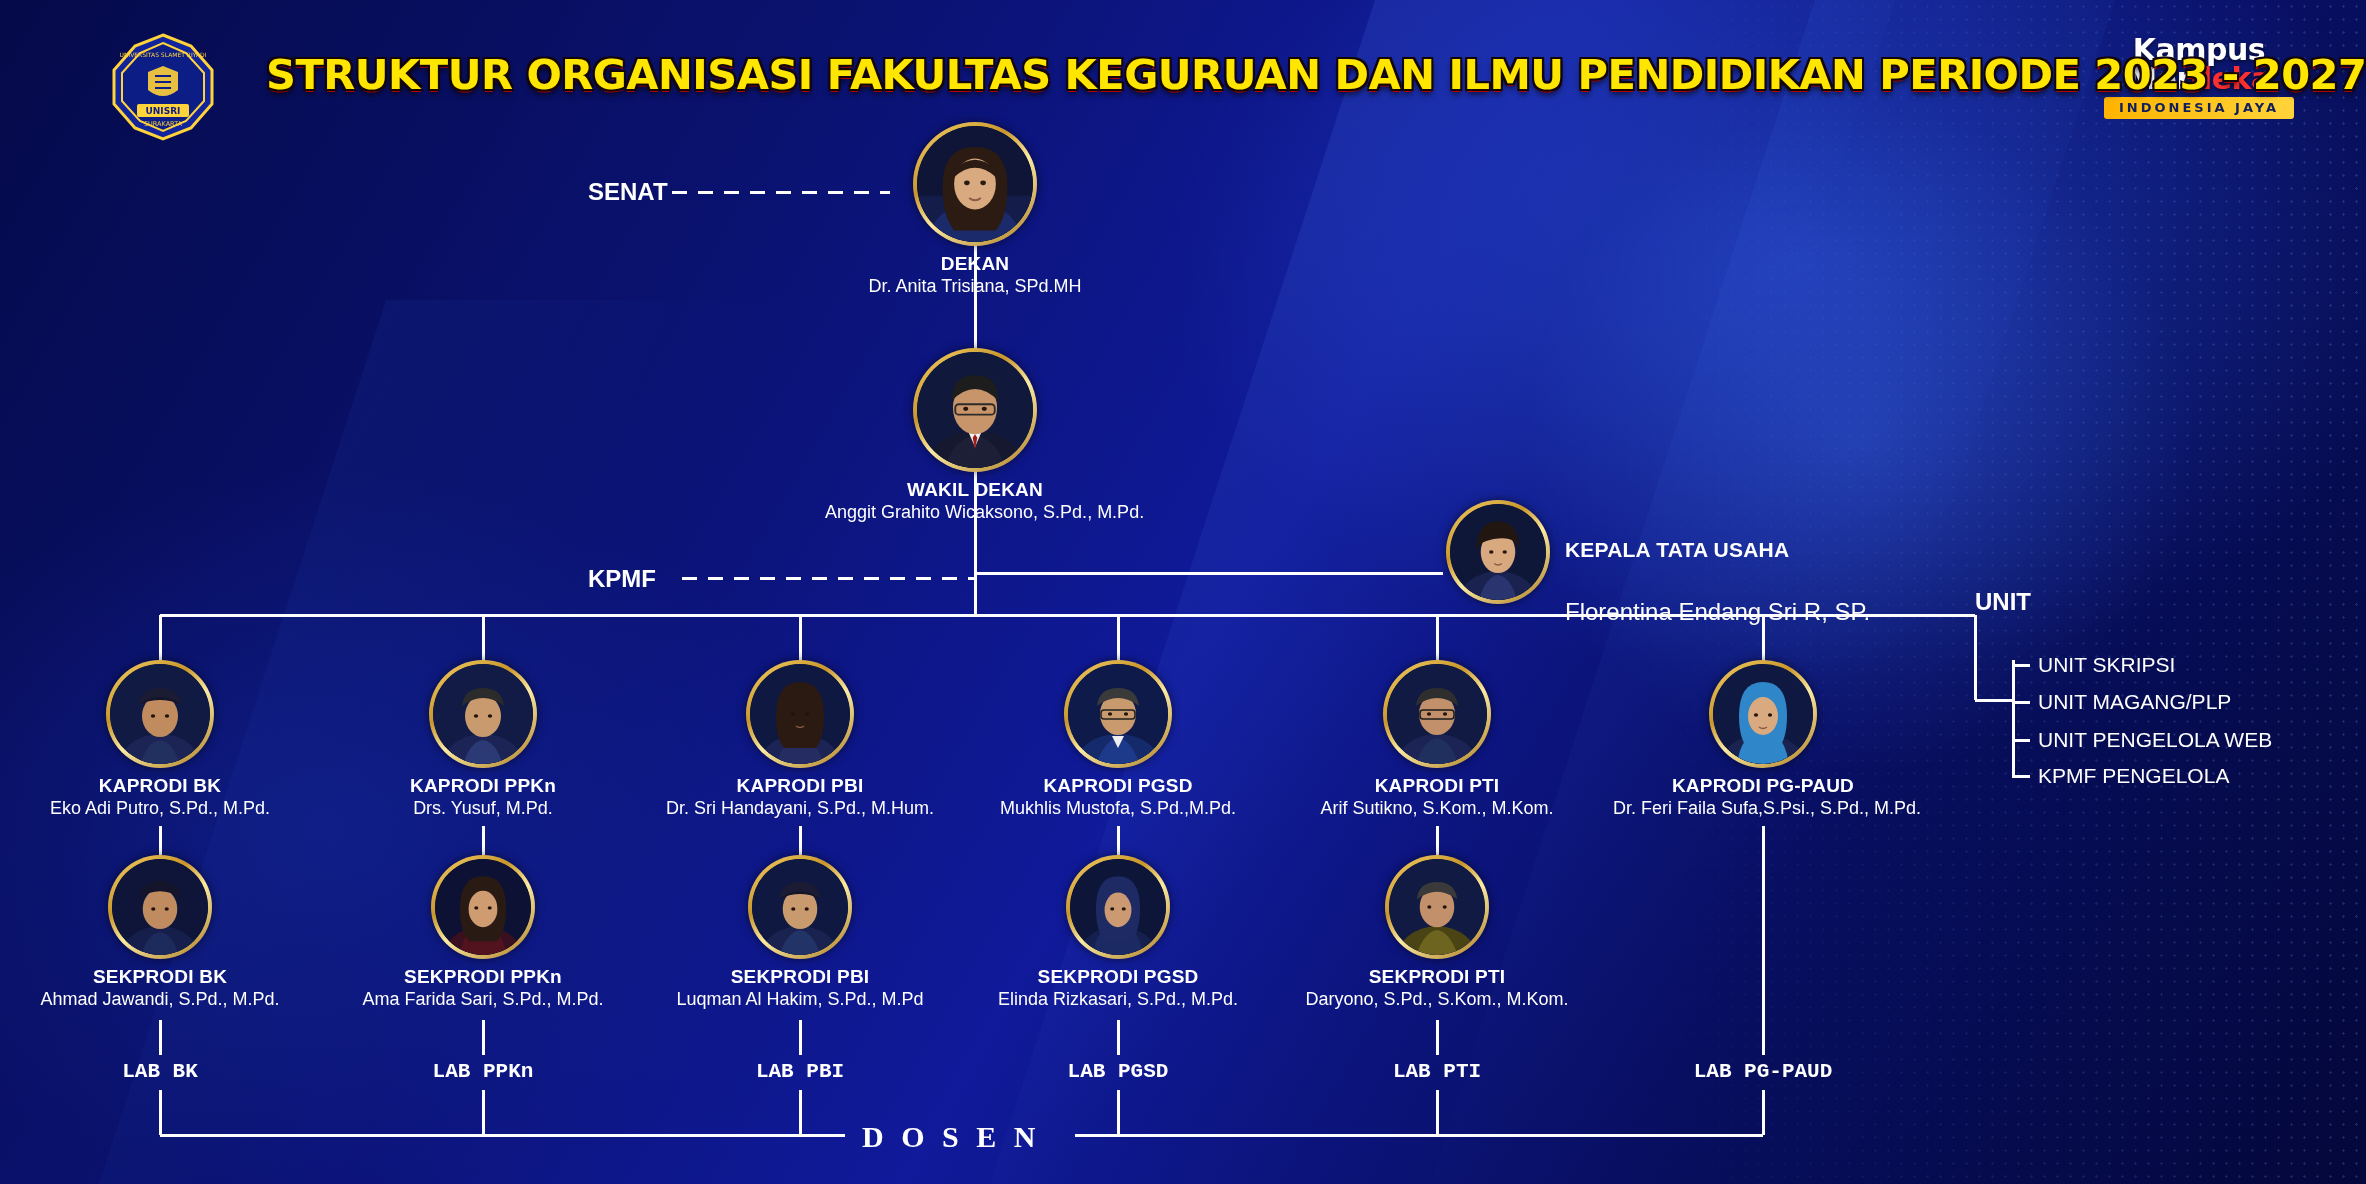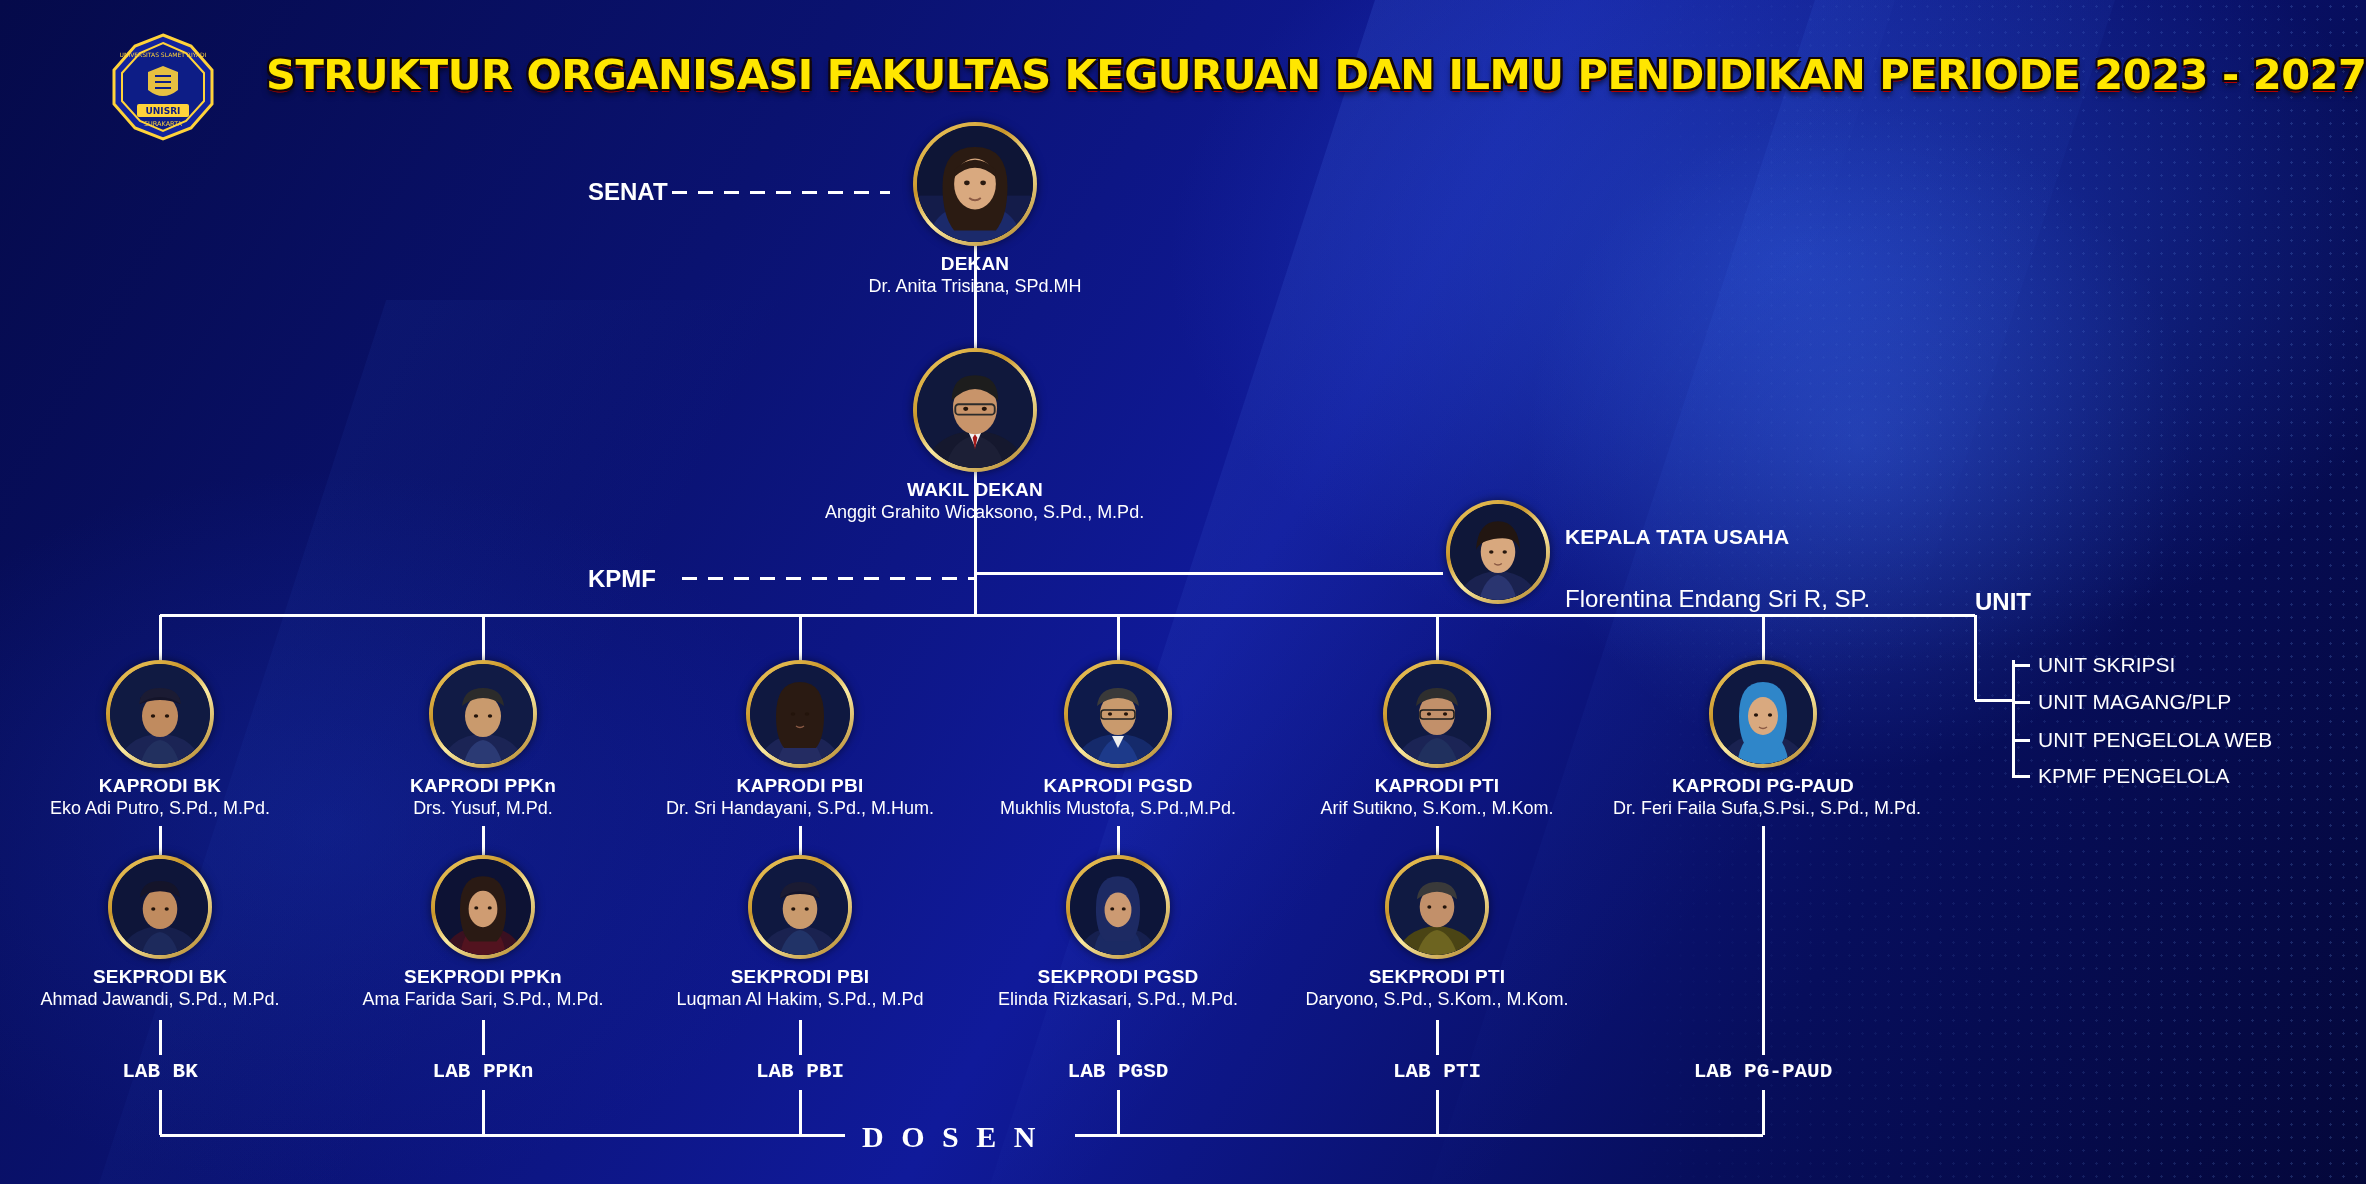--- a/index.html
+++ b/index.html
@@ -108,21 +108,21 @@
   .name {
     margin-top: 1px;
     font-family: "Liberation Sans", sans-serif;
     color: #ffffff;
     font-size: 18px;
     white-space: nowrap;
   }
 
   
   .sidetext { position: absolute; color: #fff; }
-  .sidetext .role { margin-top: 4px; }
+  .sidetext .role { margin-top: 17px; }
 
   
   .plain-label {
     position: absolute;
     font-family: "Liberation Sans", sans-serif;
     font-weight: bold;
     color: #ffffff;
     white-space: nowrap;
   }
   .unit-item {
@@ -172,20 +172,25 @@
         <text x="55" y="25" font-family="DejaVu Sans, sans-serif" font-size="6" fill="#ffd33a" text-anchor="middle">UNIVERSITAS SLAMET RIYADI</text>
         <path d="M40 40 L55 34 L70 40 L70 58 Q55 70 40 58 Z" fill="#ffd33a" opacity="0.9"></path>
         <path d="M47 44 h16 M47 50 h16 M47 56 h16" stroke="#0d1d86" stroke-width="2"></path>
         <rect x="29" y="72" width="52" height="13" rx="2" fill="#ffd33a"></rect>
         <text x="55" y="82" font-family="DejaVu Sans, sans-serif" font-weight="bold" font-size="9" fill="#0d1d86" text-anchor="middle">UNISRI</text>
         <text x="55" y="94" font-family="DejaVu Sans, sans-serif" font-size="6.5" fill="#ffd33a" text-anchor="middle">SURAKARTA</text>
       </g>
     </svg>
   </div>
 
+  <div id="km-logo">
+    <div class="km-line1">Kampus</div>
+    <div class="km-line2"><span>Mer</span><em>deka</em></div>
+    <div class="km-bar">INDONESIA JAYA</div>
+  </div>
 
   <div id="title">STRUKTUR ORGANISASI FAKULTAS KEGURUAN DAN ILMU PENDIDIKAN PERIODE 2023 - 2027</div>
 
   <svg id="lines" width="2366" height="1184">
     <g stroke="#ffffff" stroke-width="3" fill="none" shape-rendering="crispEdges">
 
       <line x1="672" y1="192" x2="890" y2="192" stroke-dasharray="15,11"></line>
 
       <line x1="975" y1="242" x2="975" y2="350"></line>
 

